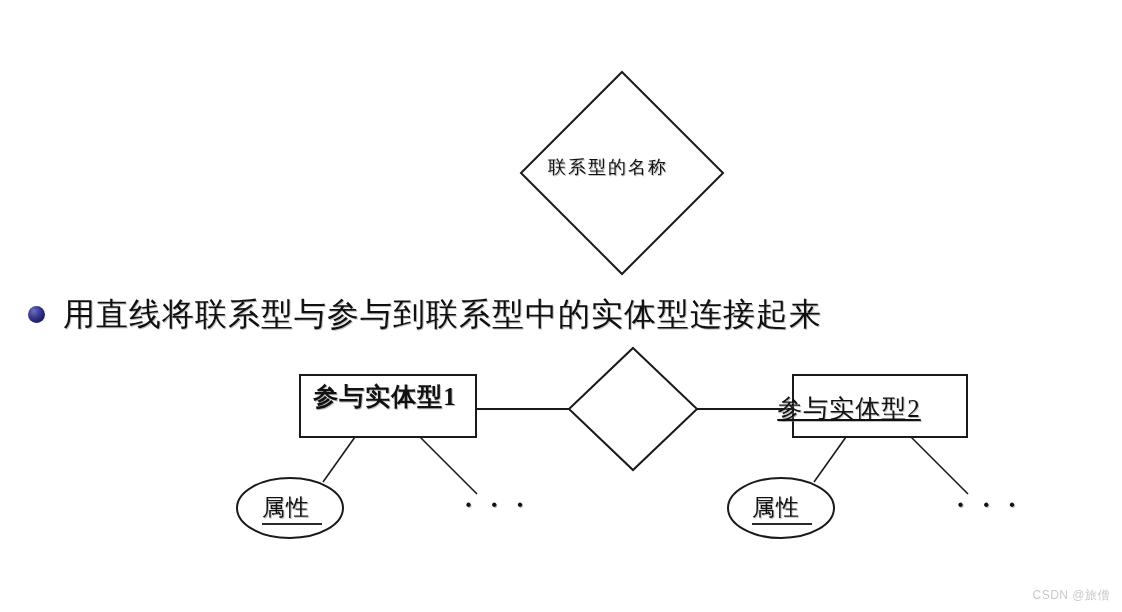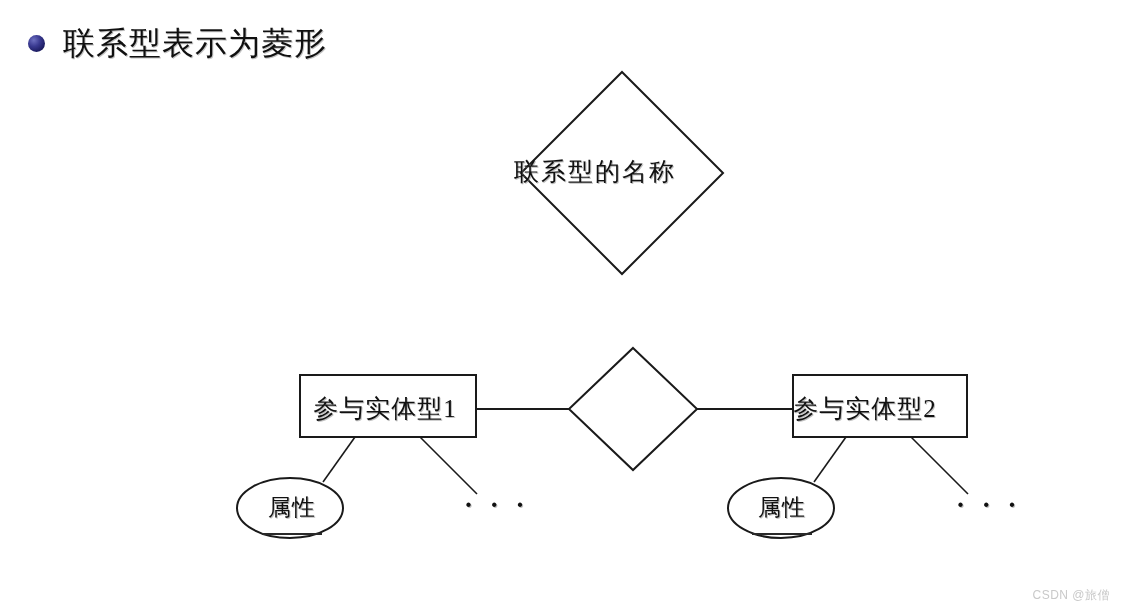--- a/index.html
+++ b/index.html
@@ -55,50 +55,49 @@
   }
 
   .shape-label {
     position: absolute;
     font-family: "Liberation Serif", "DejaVu Serif", serif;
     color: #111111;
     white-space: nowrap;
     text-shadow: 1px 1px 0 rgba(130,130,130,0.5);
   }
   .lbl-big-diamond {
-    left: 502px;
+    left: 515px;
     top: 155px;
     width: 186px;
     text-align: center;
-    font-size: 25px;
+    font-size: 18px;
     letter-spacing: 2px;
   }
   .lbl-entity {
     font-size: 25px;
     letter-spacing: 1px;
     text-align: center;
   }
-  #lbl-entity1 { left: 300px; top: 392px; width: 170px; }
-  #lbl-entity2 { left: 790px; top: 392px; width: 150px; }
+  #lbl-entity1 { left: 300px; top: 380px; width: 170px; font-weight: bold; }
+  #lbl-entity2 { left: 774px; top: 392px; width: 150px; text-decoration: underline; }
 
   .lbl-rel-small {
     left: 572px;
     top: 396px;
     width: 124px;
     text-align: center;
     font-size: 22px;
     letter-spacing: 1px;
   }
 
   .lbl-attr {
     font-size: 23px;
-    text-align: center;
     letter-spacing: 1px;
     border-bottom: 2px solid #2a2a2a;
-    padding-bottom: 10px;
+    padding-bottom: 0;
   }
   #lbl-attr1 { left: 262px; top: 492px; width: 60px; }
   #lbl-attr2 { left: 752px; top: 492px; width: 60px; }
 
   .lbl-dots {
     font-size: 27px;
     letter-spacing: 5px;
     color: #111111;
     font-weight: bold;
   }
@@ -143,25 +142,25 @@
 
     <line x1="355" y1="437" x2="323" y2="482" stroke="#1a1a1a" stroke-width="1.6"></line>
 
     <line x1="420" y1="437" x2="477" y2="494" stroke="#1a1a1a" stroke-width="1.6"></line>
 
     <line x1="846" y1="437" x2="814" y2="482" stroke="#1a1a1a" stroke-width="1.6"></line>
 
     <line x1="911" y1="437" x2="968" y2="494" stroke="#1a1a1a" stroke-width="1.6"></line>
   </svg>
 
-  <div class="bullet-row" id="bullet1">
+
+  <div class="bullet-row" id="bullet2">
     <span class="bullet-dot"></span>
-    <span class="bullet-text">联系型表示为菱形</span>
+    <span class="bullet-text">用直线将联系型与参与到联系型中的实体型连接起来</span>
   </div>
-
 
   <div class="shape-label lbl-big-diamond">联系型的名称</div>
 
   <div class="shape-label lbl-entity" id="lbl-entity1">参与实体型1</div>
 
   <div class="shape-label lbl-entity" id="lbl-entity2">参与实体型2</div>
 
 
   <div class="shape-label lbl-attr" id="lbl-attr1">属性</div>
 

